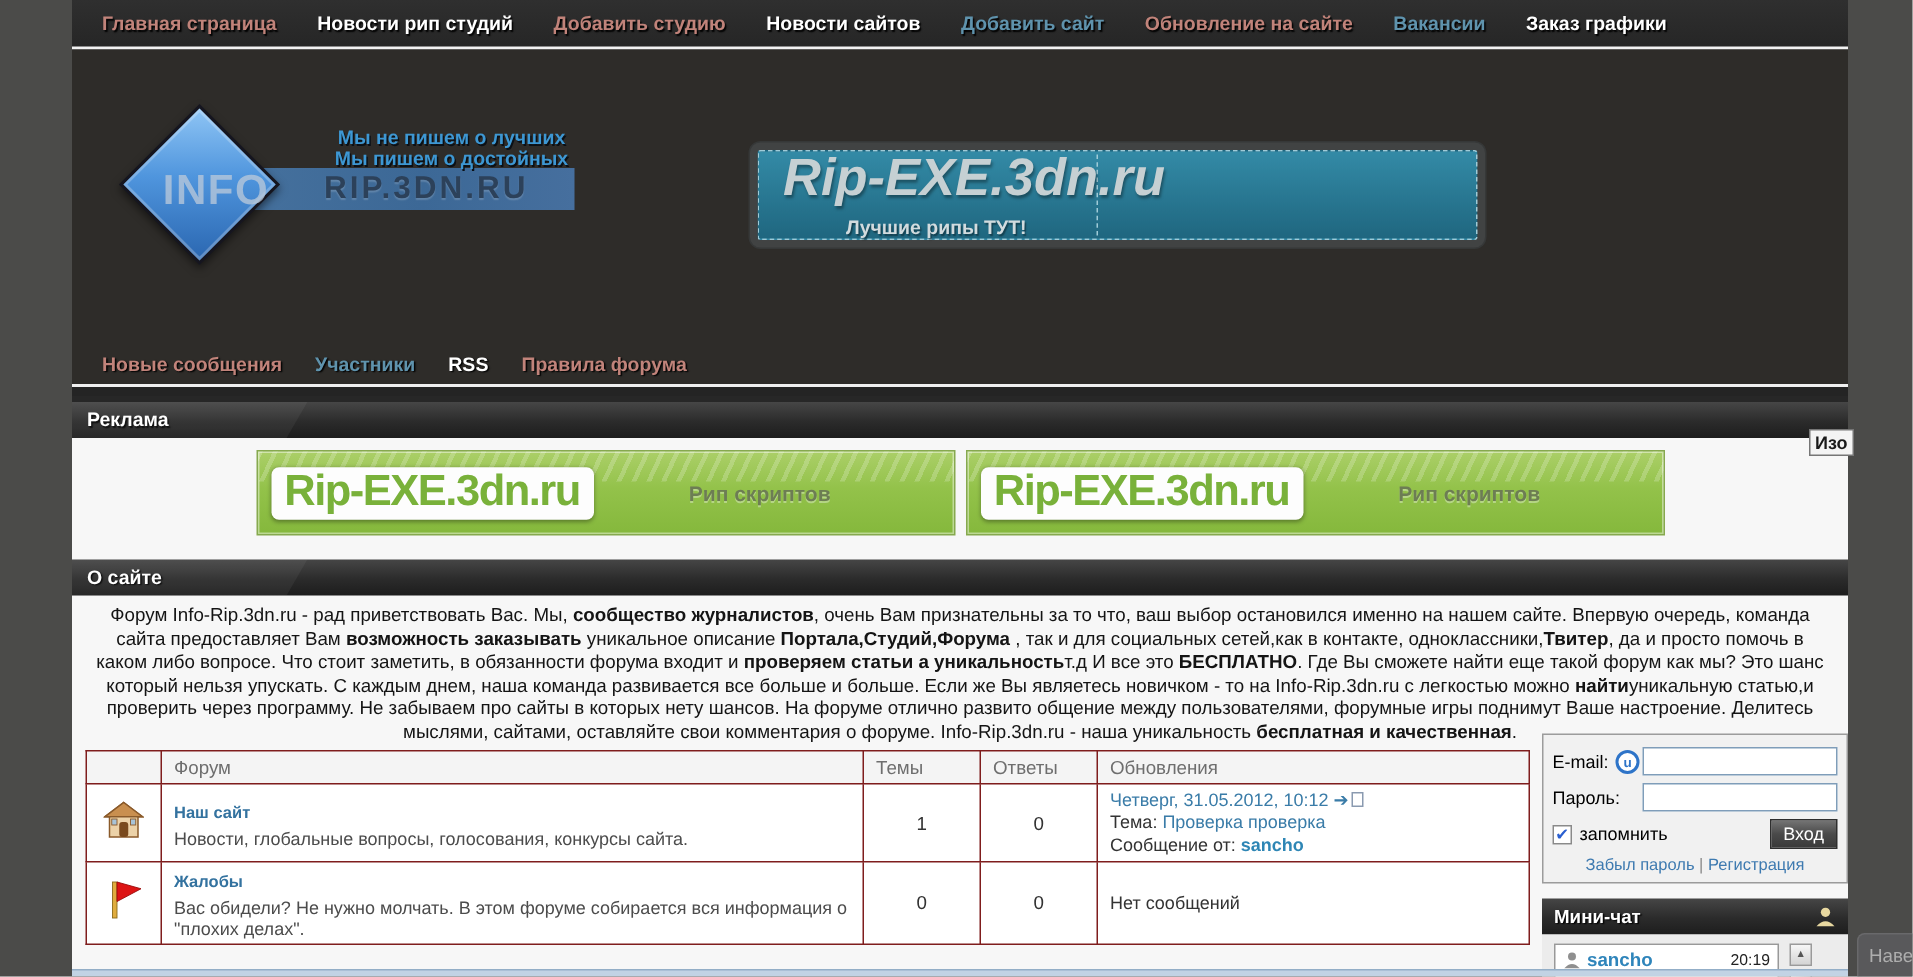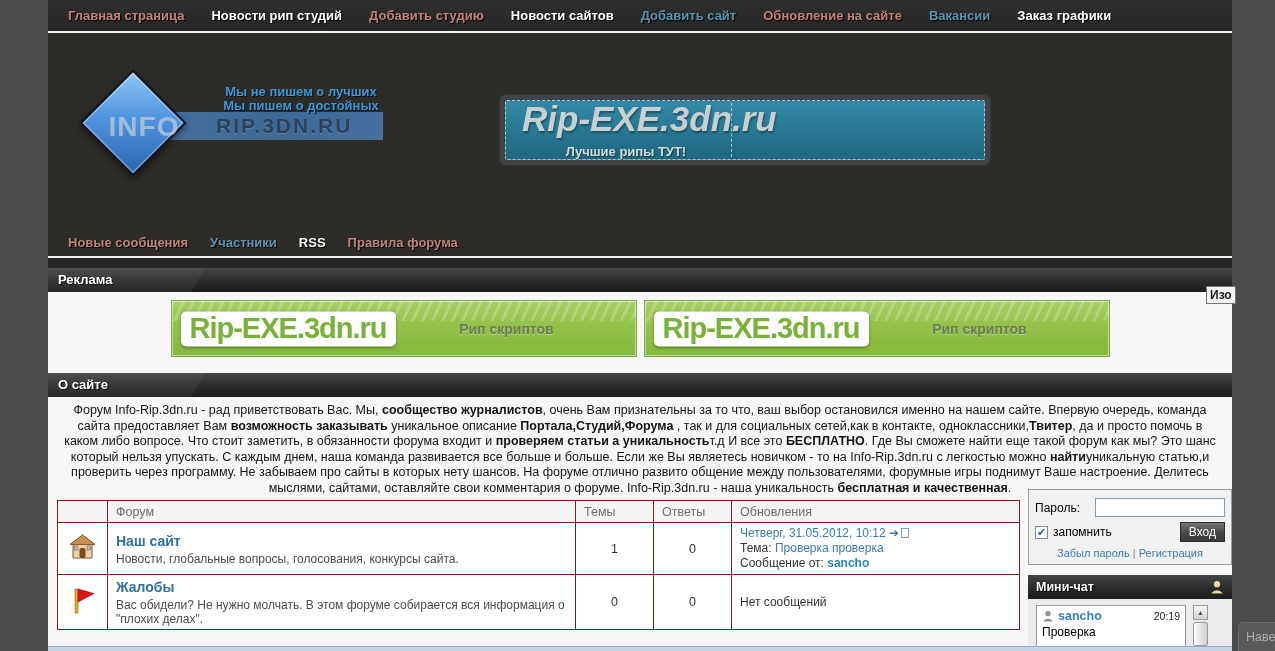--- a/index.html
+++ b/index.html
@@ -30,21 +30,21 @@
   .tagline { position:absolute; left:150px; top:52px; width:206px; text-align:center;
              font-weight:bold; font-size:13px; line-height:14px; color:#3d97d3; text-shadow:1px 1px 0 #0a1016; }
 
   .hbanner { position:absolute; left:452px; top:62px; width:490px; height:70px;
              background:#414343; border-radius:7px; padding:5px; box-shadow:0 0 0 1px #363838; }
   .hbanner-in { position:relative; width:100%; height:100%; border-radius:2px;
                 background:linear-gradient(180deg,#338aa6,#1f667f); border:1px dashed #9fcbd8; }
   .hbanner-div { position:absolute; left:225px; top:2px; bottom:2px; border-left:1px dashed #9fcbd8; }
   .hbanner-title { position:absolute; left:16px; top:-2px; font-style:italic; font-weight:bold; font-size:35px;
                    color:#c6d0d3; text-shadow:1px 2px 2px rgba(0,0,0,.35); white-space:nowrap; }
-  .hbanner-sub { position:absolute; left:50px; top:43px; width:140px; text-align:center;
+  .hbanner-sub { position:absolute; left:58px; top:43px; width:140px; text-align:left;
                  font-weight:bold; font-size:13px; color:#d2dbde; text-shadow:1px 1px 1px rgba(0,0,0,.4); }
 
   .subnav { position:absolute; left:0; bottom:0; height:28px; display:flex; align-items:center;
             gap:22px; padding-left:20px; }
 
   
   .content { position:absolute; left:0; top:268px; width:1184px; height:383px; background:#f7f7f7; }
 
   .bar-dark { height:24px; background:linear-gradient(180deg,#464646,#2b2b2b 55%,#1d1d1d);
               color:#fff; font-weight:bold; font-size:13px; line-height:24px; padding-left:10px;
@@ -71,21 +71,21 @@
   .main-left { position:absolute; left:9px; top:232px; width:963px; }
   .ripup-bar { height:27px; line-height:27px; color:#fff; font-weight:bold; font-size:12.5px; padding-left:8px;
                text-shadow:1px 1px 1px #222;
                background:repeating-linear-gradient(45deg, rgba(255,255,255,.05) 0 9px, rgba(0,0,0,.06) 9px 18px),
                           linear-gradient(180deg,#696969,#555555); }
   table.forum { width:100%; border-collapse:collapse; background:#fff; table-layout:fixed; }
   table.forum th, table.forum td { border:1px solid #7f1d1d; padding:3px 8px; }
   table.forum th { background:#f4f4f4; color:#6e6e6e; font-weight:normal; font-size:12.5px; text-align:left; height:22px; }
   th.center, td.center { text-align:center; }
   td.icon-cell { text-align:center; vertical-align:middle; }
-  .f-name { color:#33729f; font-weight:bold; font-size:14px; text-decoration:none; cursor:pointer;text-align:right; }
+  .f-name { color:#33729f; font-weight:bold; font-size:11px; text-decoration:none; cursor:pointer;text-align:right; }
   .f-desc { color:#4c4c4c; font-size:12px; margin-top:2px; }
   .num { font-size:12.5px; color:#333; }
   .upd { font-size:12px; color:#333; line-height:15px; }
   .upd-link { color:#3a7ca8; cursor:pointer; }
   .author { color:#2e86b5; font-weight:bold; cursor:pointer; }
   .page-ico { display:inline-block; width:8px; height:10px; border:1px solid #8a9ab0; background:#fff;
               margin-left:2px; vertical-align:-1px; }
 
   
   .main-right { position:absolute; left:980px; top:221px; width:204px; }
@@ -264,20 +264,25 @@
         </tr>
 
       </tbody>
         </table>
     </div>
 
     <div class="main-right">
 
       <div class="login-box">
         <div class="lrow">
+          <span class="llabel w1">E-mail:</span>
+          <span class="uid-ico">u</span>
+          <input class="lin" type="text" value="" style="">
+        </div>
+        <div class="lrow">
           <span class="llabel w2">Пароль:</span>
           <input class="lin" type="password" value="" style="">
         </div>
         <div class="lrow">
           <span class="chk">✔</span>
           <span class="remember-lbl">запомнить</span>
           <button class="btn-login">Вход</button>
         </div>
         <div class="login-links">
           <span class="lnk">Забыл пароль</span><span> | </span><span class="lnk">Регистрация</span>

